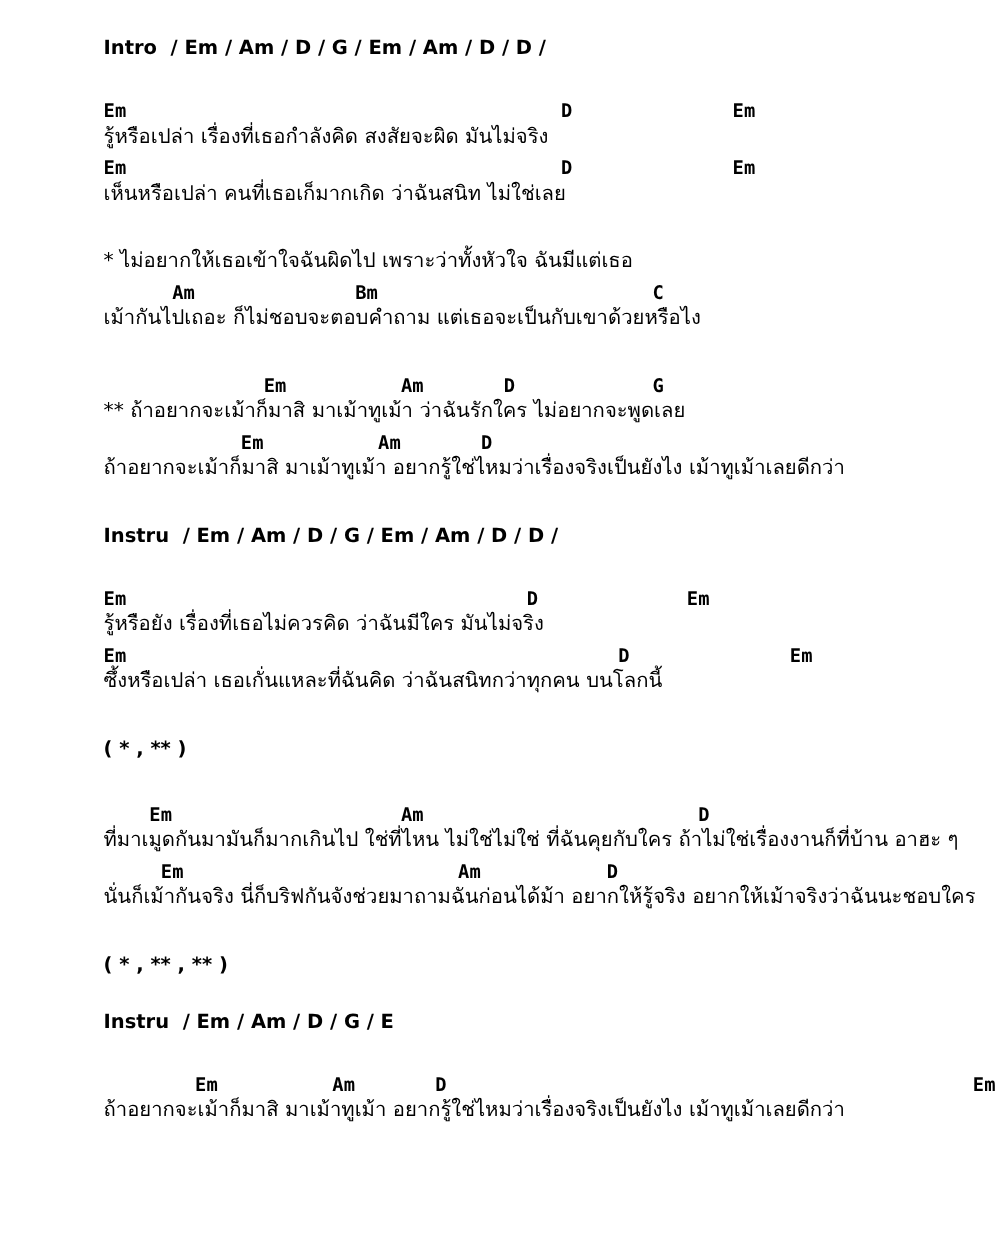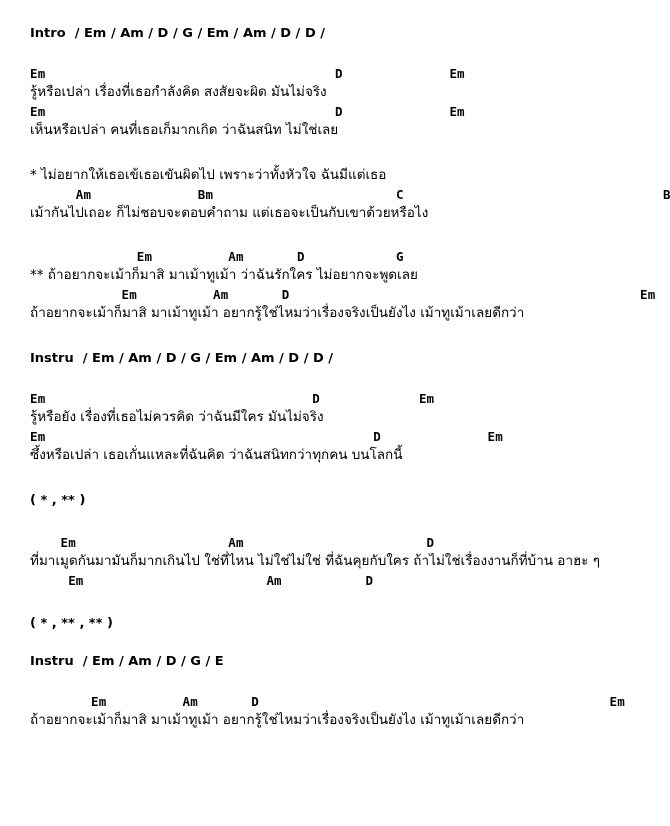--- a/index.html
+++ b/index.html
@@ -10,20 +10,21 @@
   body {
     width: 670px;
     height: 826px;
     font-family: "DejaVu Sans", "Liberation Sans", sans-serif;
     color: #000000;
     overflow: hidden;
   }
   .sheet {
     padding: 26px 0 0 30px;
     box-sizing: border-box;
+    margin-left: 39px;
   }
   
   .chordrow {
     font-weight: bold;
     font-size: 12.5px;
     letter-spacing: 0.1px;
     white-space: pre;
     line-height: 1.0;
     height: 17px;
     font-family: "DejaVu Sans Mono", "Liberation Mono", monospace;
@@ -66,21 +67,21 @@
 
   <div class="gap-lg"></div>
 
   <div class="chordrow">Em                                      D              Em</div>
   <div class="lyric">รู้หรือเปล่า เรื่องที่เธอกำลังคิด สงสัยจะผิด มันไม่จริง</div>
   <div class="chordrow">Em                                      D              Em</div>
   <div class="lyric">เห็นหรือเปล่า คนที่เธอเก็มากเกิด ว่าฉันสนิท ไม่ใช่เลย</div>
 
   <div class="gap-lg"></div>
 
-  <div class="lyric">* ไม่อยากให้เธอเข้เธอเขันผิดไป เพราะว่าทั้งหัวใจ ฉันมีแต่เธอ</div>
+  <div class="lyric">* ไม่อยากให้เธอเข้าใจฉันผิดไป เพราะว่าทั้งหัวใจ ฉันมีแต่เธอ</div>
   <div class="chordrow">      Am              Bm                        C                                  B</div>
   <div class="lyric">เม้ากันไปเถอะ ก็ไม่ชอบจะตอบคำถาม แต่เธอจะเป็นกับเขาด้วยหรือไง</div>
 
   <div class="gap-lg"></div>
 
   <div class="chordrow">              Em          Am       D            G</div>
   <div class="lyric">** ถ้าอยากจะเม้าก็มาสิ มาเม้าทูเม้า ว่าฉันรักใคร ไม่อยากจะพูดเลย</div>
   <div class="chordrow">            Em          Am       D                                              Em</div>
   <div class="lyric">ถ้าอยากจะเม้าก็มาสิ มาเม้าทูเม้า อยากรู้ใช่ไหมว่าเรื่องจริงเป็นยังไง เม้าทูเม้าเลยดีกว่า</div>
 
@@ -97,20 +98,21 @@
 
   <div class="gap-lg"></div>
 
   <div class="marker">( * , ** )</div>
 
   <div class="gap-lg"></div>
 
   <div class="chordrow">    Em                    Am                        D                                  G</div>
   <div class="lyric">ที่มาเมูดกันมามันก็มากเกินไป ใช่ที่ไหน ไม่ใช่ไม่ใช่ ที่ฉันคุยกับใคร ถ้าไม่ใช่เรื่องงานก็ที่บ้าน อาฮะ ๆ</div>
   <div class="chordrow">     Em                        Am           D</div>
+  <div class="lyric">นั่นก็เม้ากันจริง นี่ก็บริฟกันจังช่วยมาถามฉันก่อนได้ม้า อยากให้รู้จริง อยากให้เม้าจริงว่าฉันนะชอบใคร</div>
 
   <div class="gap-lg"></div>
 
   <div class="marker">( * , ** , ** )</div>
 
   <div class="gap-md"></div>
 
   <div class="section-head">Instru  / Em / Am / D / G / E</div>
 
   <div class="gap-lg"></div>

